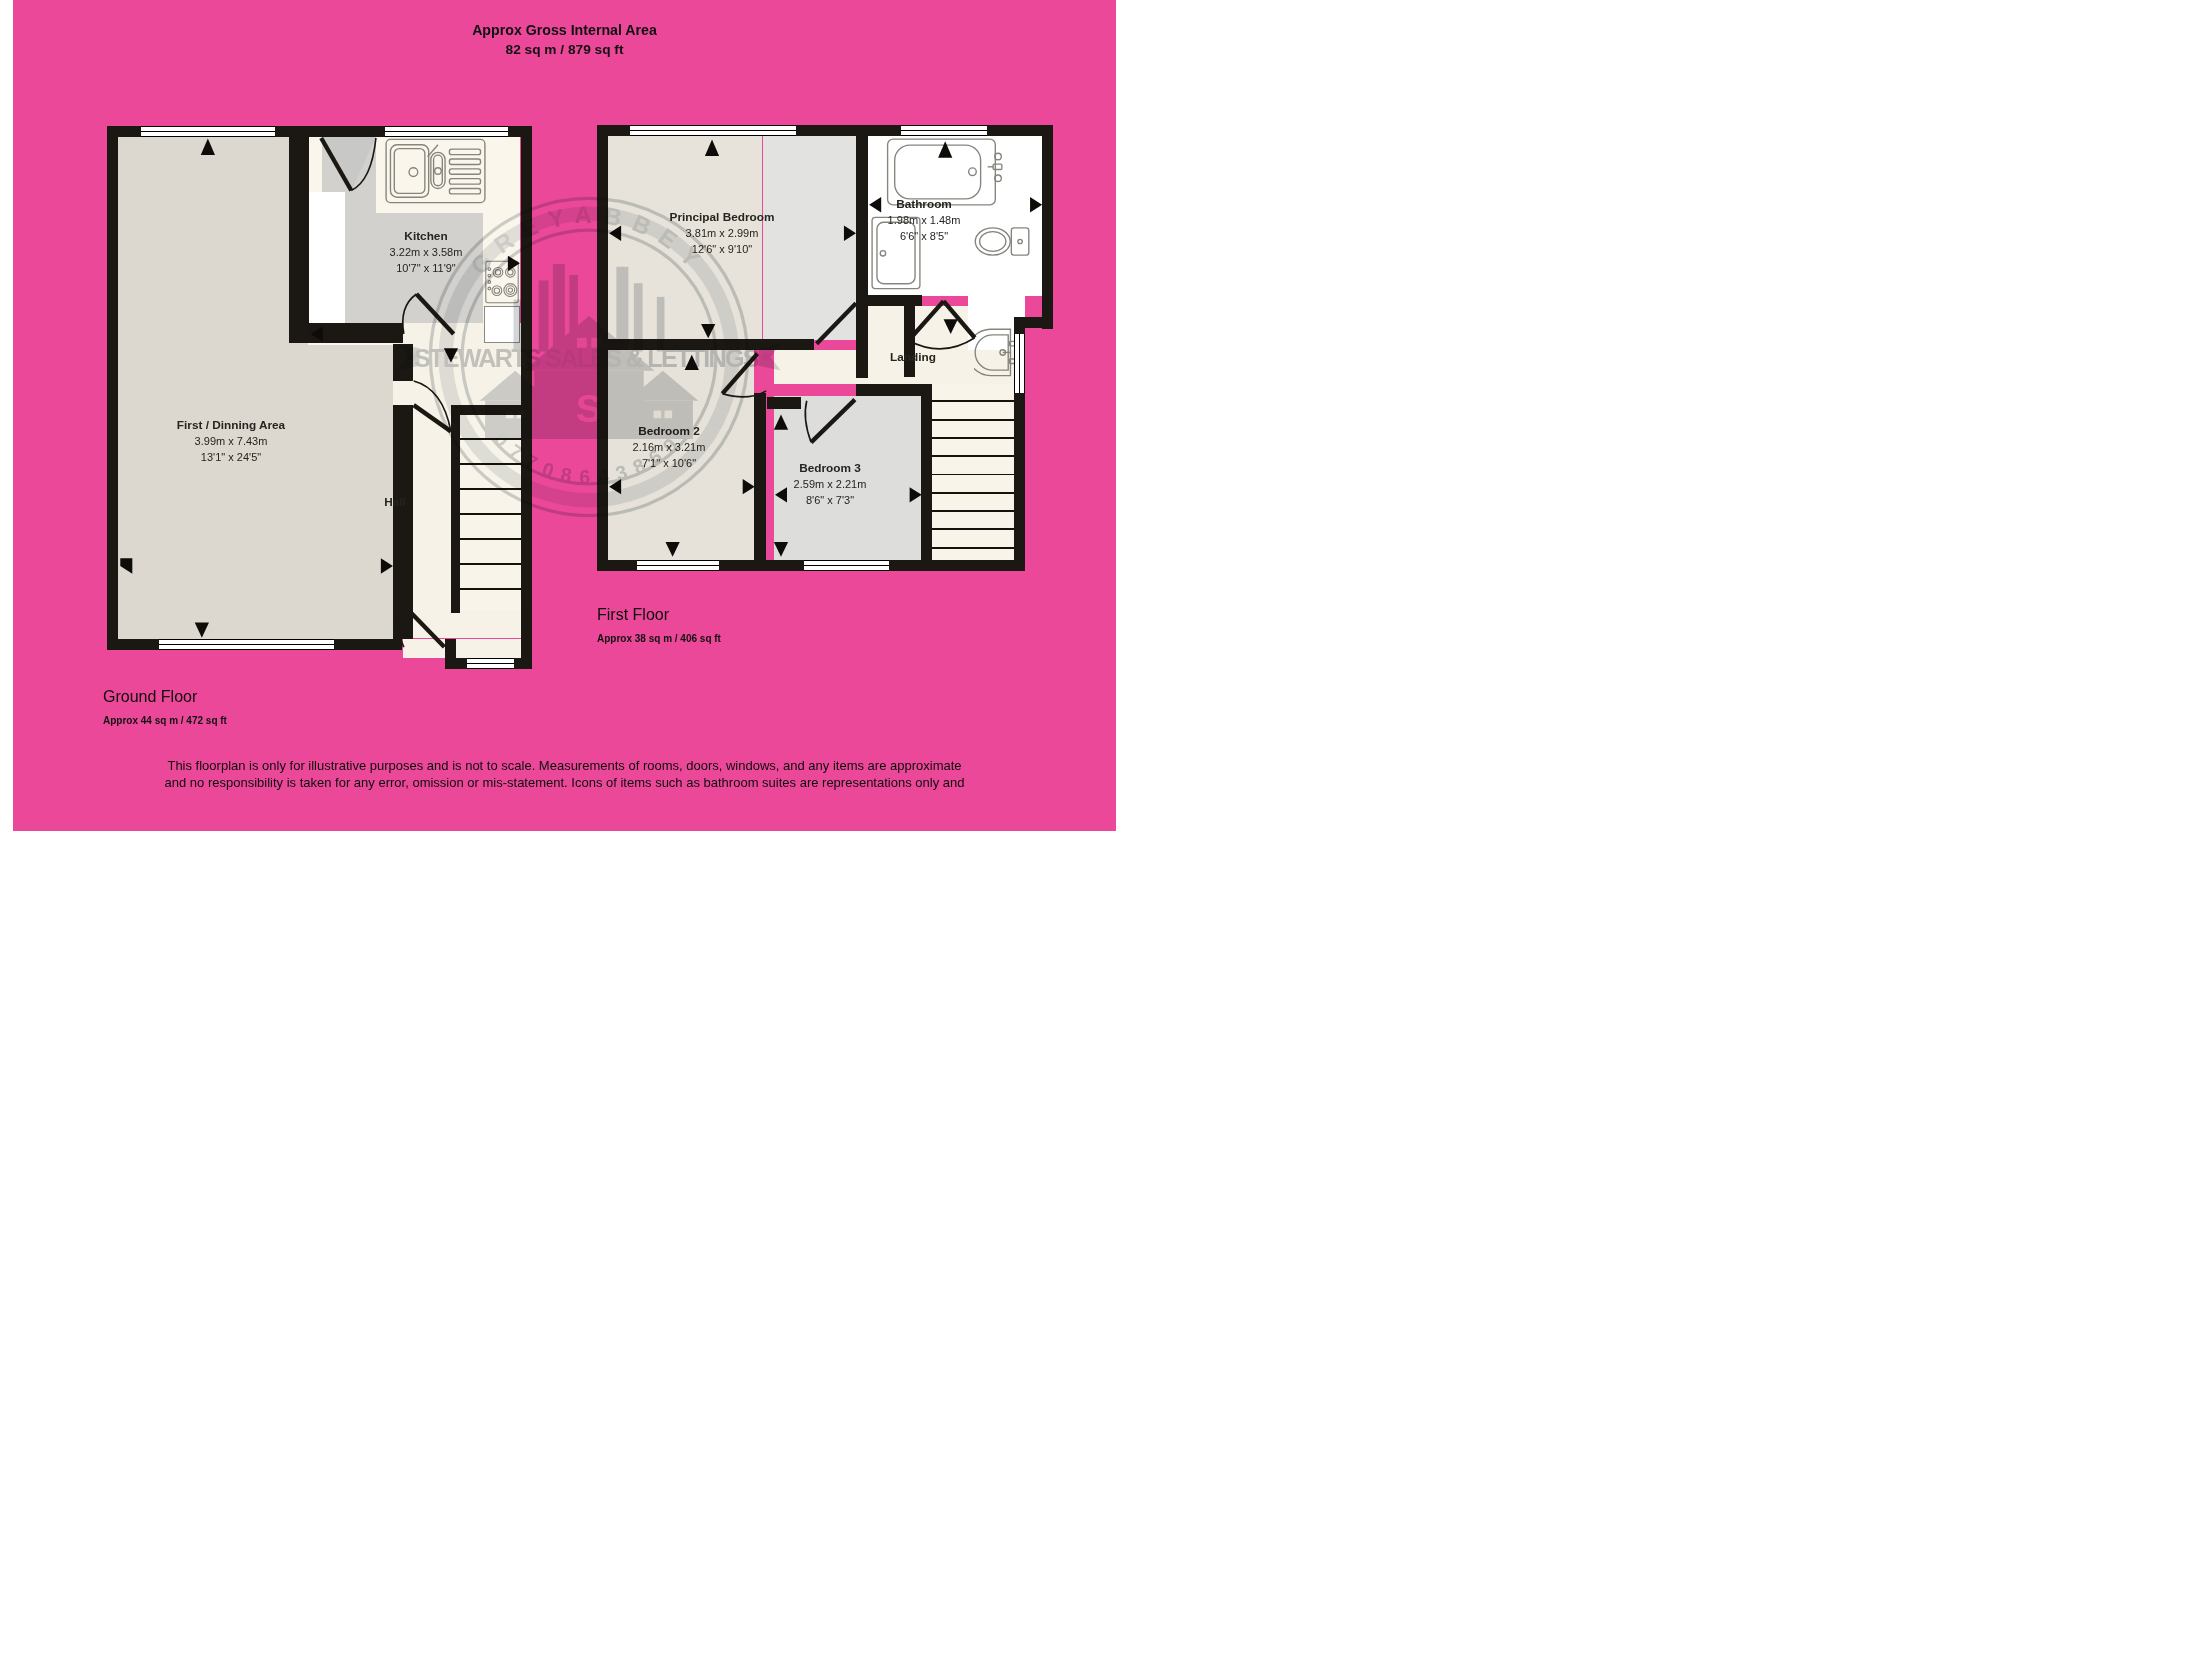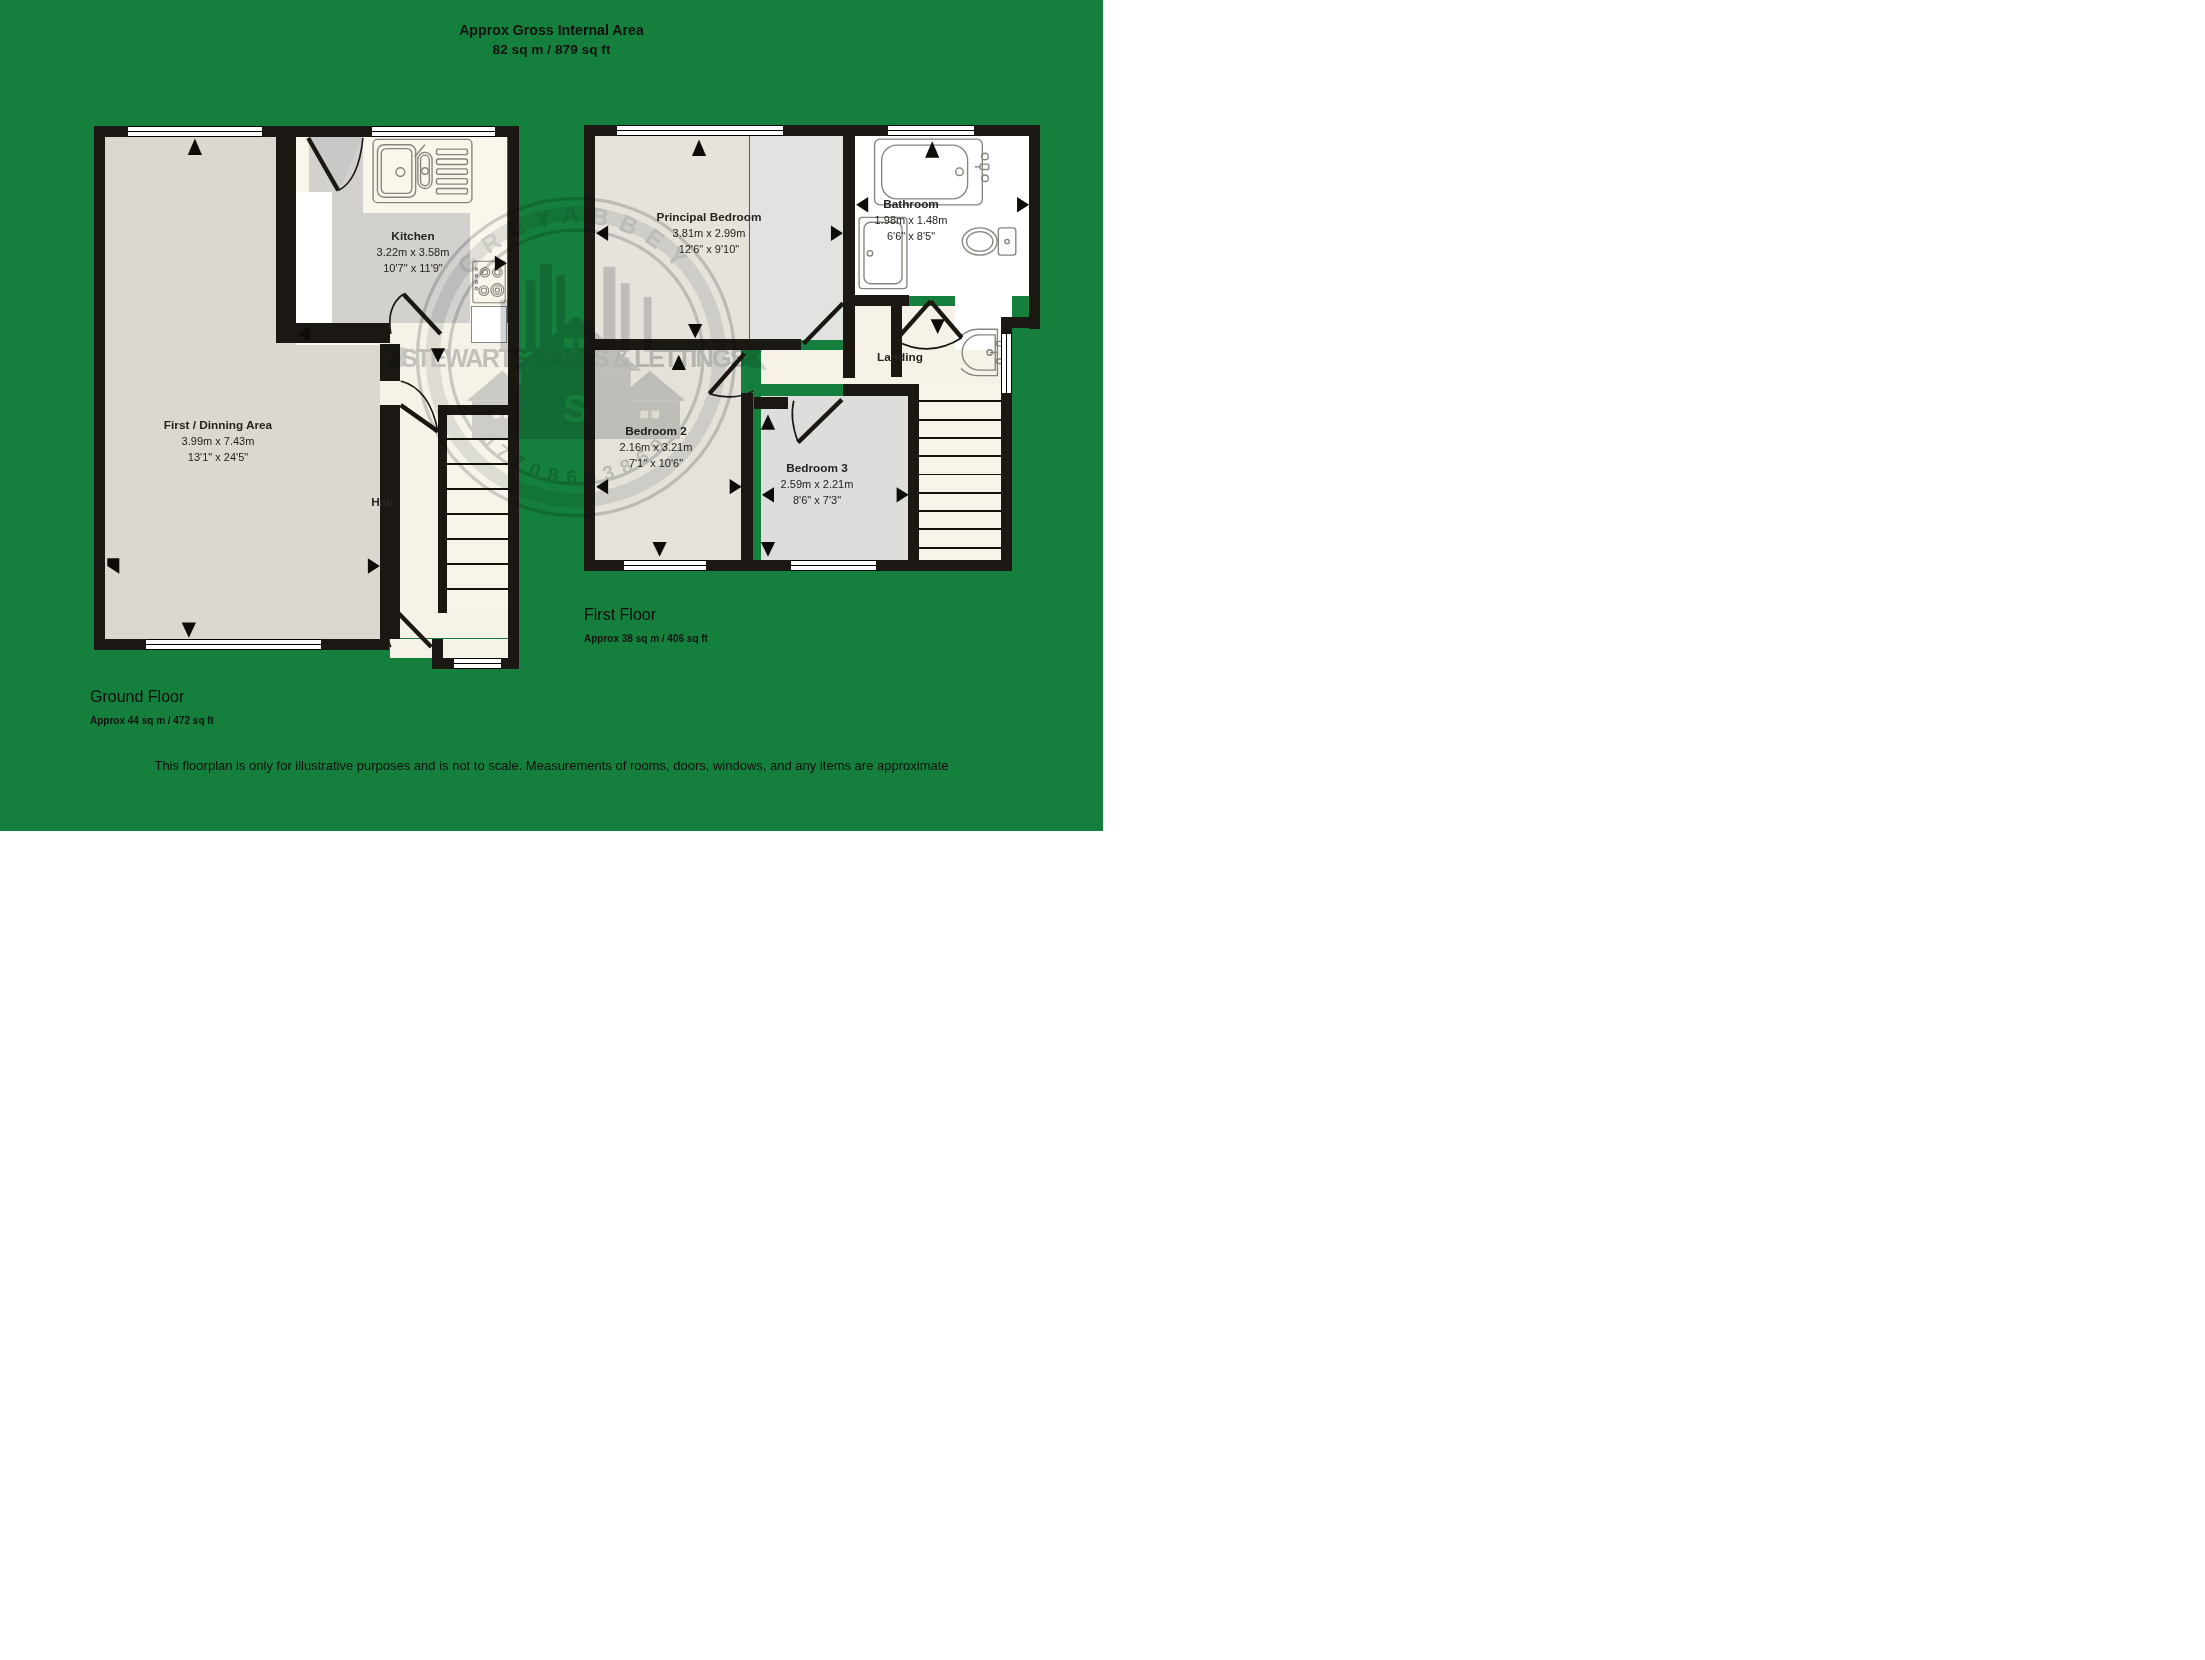--- a/index.html
+++ b/index.html
@@ -1,17 +1,17 @@
 <!DOCTYPE html>
 <html style="font-size:8.8px"><head>
 <meta charset="utf-8">
 <style>
   html,body{margin:0;padding:0;background:#ffffff;}
-  .page{position:relative;width:1103px;height:831px;background:#15803d;overflow:hidden;
-        font-family:"Liberation Sans", sans-serif;color:#111;}
+  .page{position:relative;width:1103px;height:831px;background:#ec4899;overflow:hidden;
+        font-family:"Liberation Sans", sans-serif;color:#111;margin-left:13px;}
   .abs{position:absolute;}
   
   .title-block{left:0;top:22px;width:1103px;text-align:center;z-index:9;}
   .title-line1{font-size:14.2px;font-weight:bold;}
   .title-line2{font-size:13.7px;font-weight:bold;margin-top:3.8px;}
   .floor-heading{z-index:9;}
   .floor-heading .fh-name{font-size:16px;font-weight:400;color:#0d0d0d;}
   .floor-heading .fh-area{font-size:10px;font-weight:bold;margin-top:8.8px;}
   .disclaimer{left:0;width:1103px;text-align:center;font-size:13px;line-height:17px;color:#0d0d0d;z-index:9;}
   
@@ -290,20 +290,21 @@
     <div class="fh-name">Ground Floor</div>
     <div class="fh-area">Approx 44 sq m / 472 sq ft</div>
   </div>
   <div class="abs floor-heading" style="left:584px;top:606px;">
     <div class="fh-name">First Floor</div>
     <div class="fh-area">Approx 38 sq m / 406 sq ft</div>
   </div>
 
   <div class="abs disclaimer" style="top:757px;">
     <div>This floorplan is only for illustrative purposes and is not to scale. Measurements of rooms, doors, windows, and any items are approximate</div>
+    <div>and no responsibility is taken for any error, omission or mis-statement. Icons of items such as bathroom suites are representations only and</div>
   </div>
 
   <svg class="watermark" style="left:308px;top:182px;" width="536" height="350" viewBox="0 0 980 640">
     <defs>
       <path id="arcTop" d="M 245 320 A 245 245 0 0 1 735 320"></path>
       <path id="arcBot" d="M 258 320 A 232 232 0 0 0 722 320"></path>
     </defs>
     <g stroke="#a9aeb5" fill="none">
       <circle cx="490" cy="320" r="290" stroke-width="6"></circle>
       <circle cx="490" cy="320" r="262" stroke-width="26" opacity="0.55"></circle>

